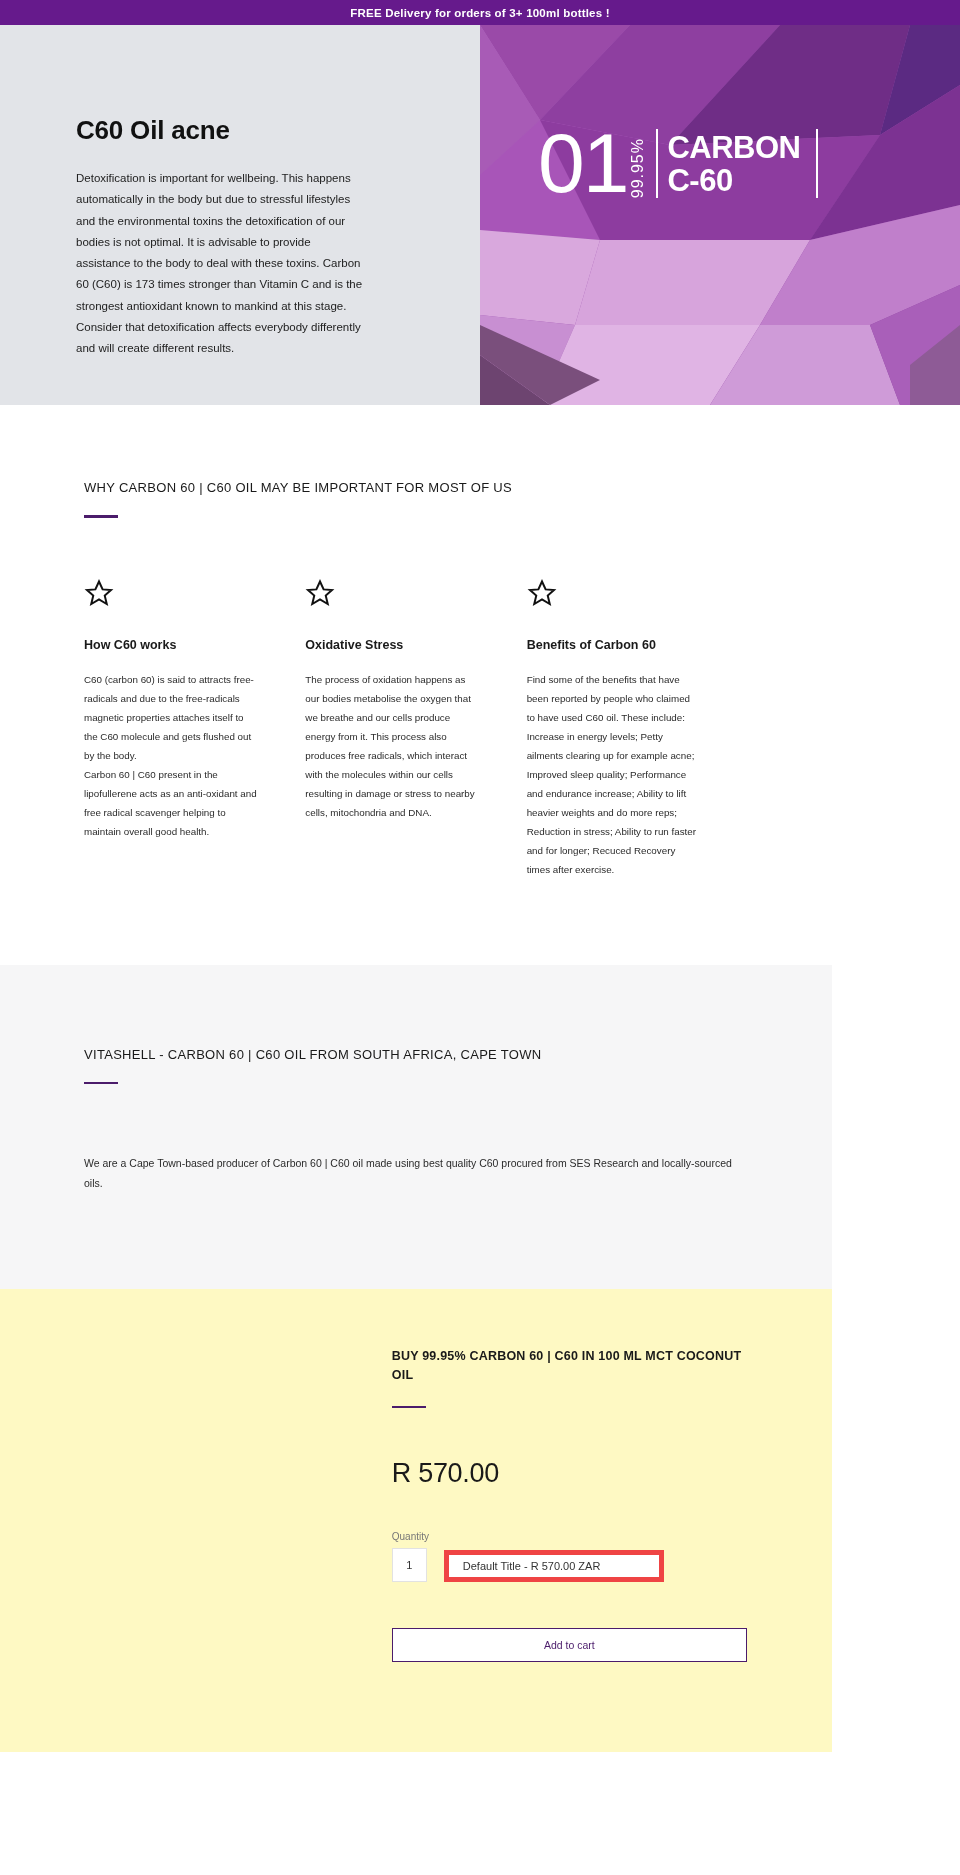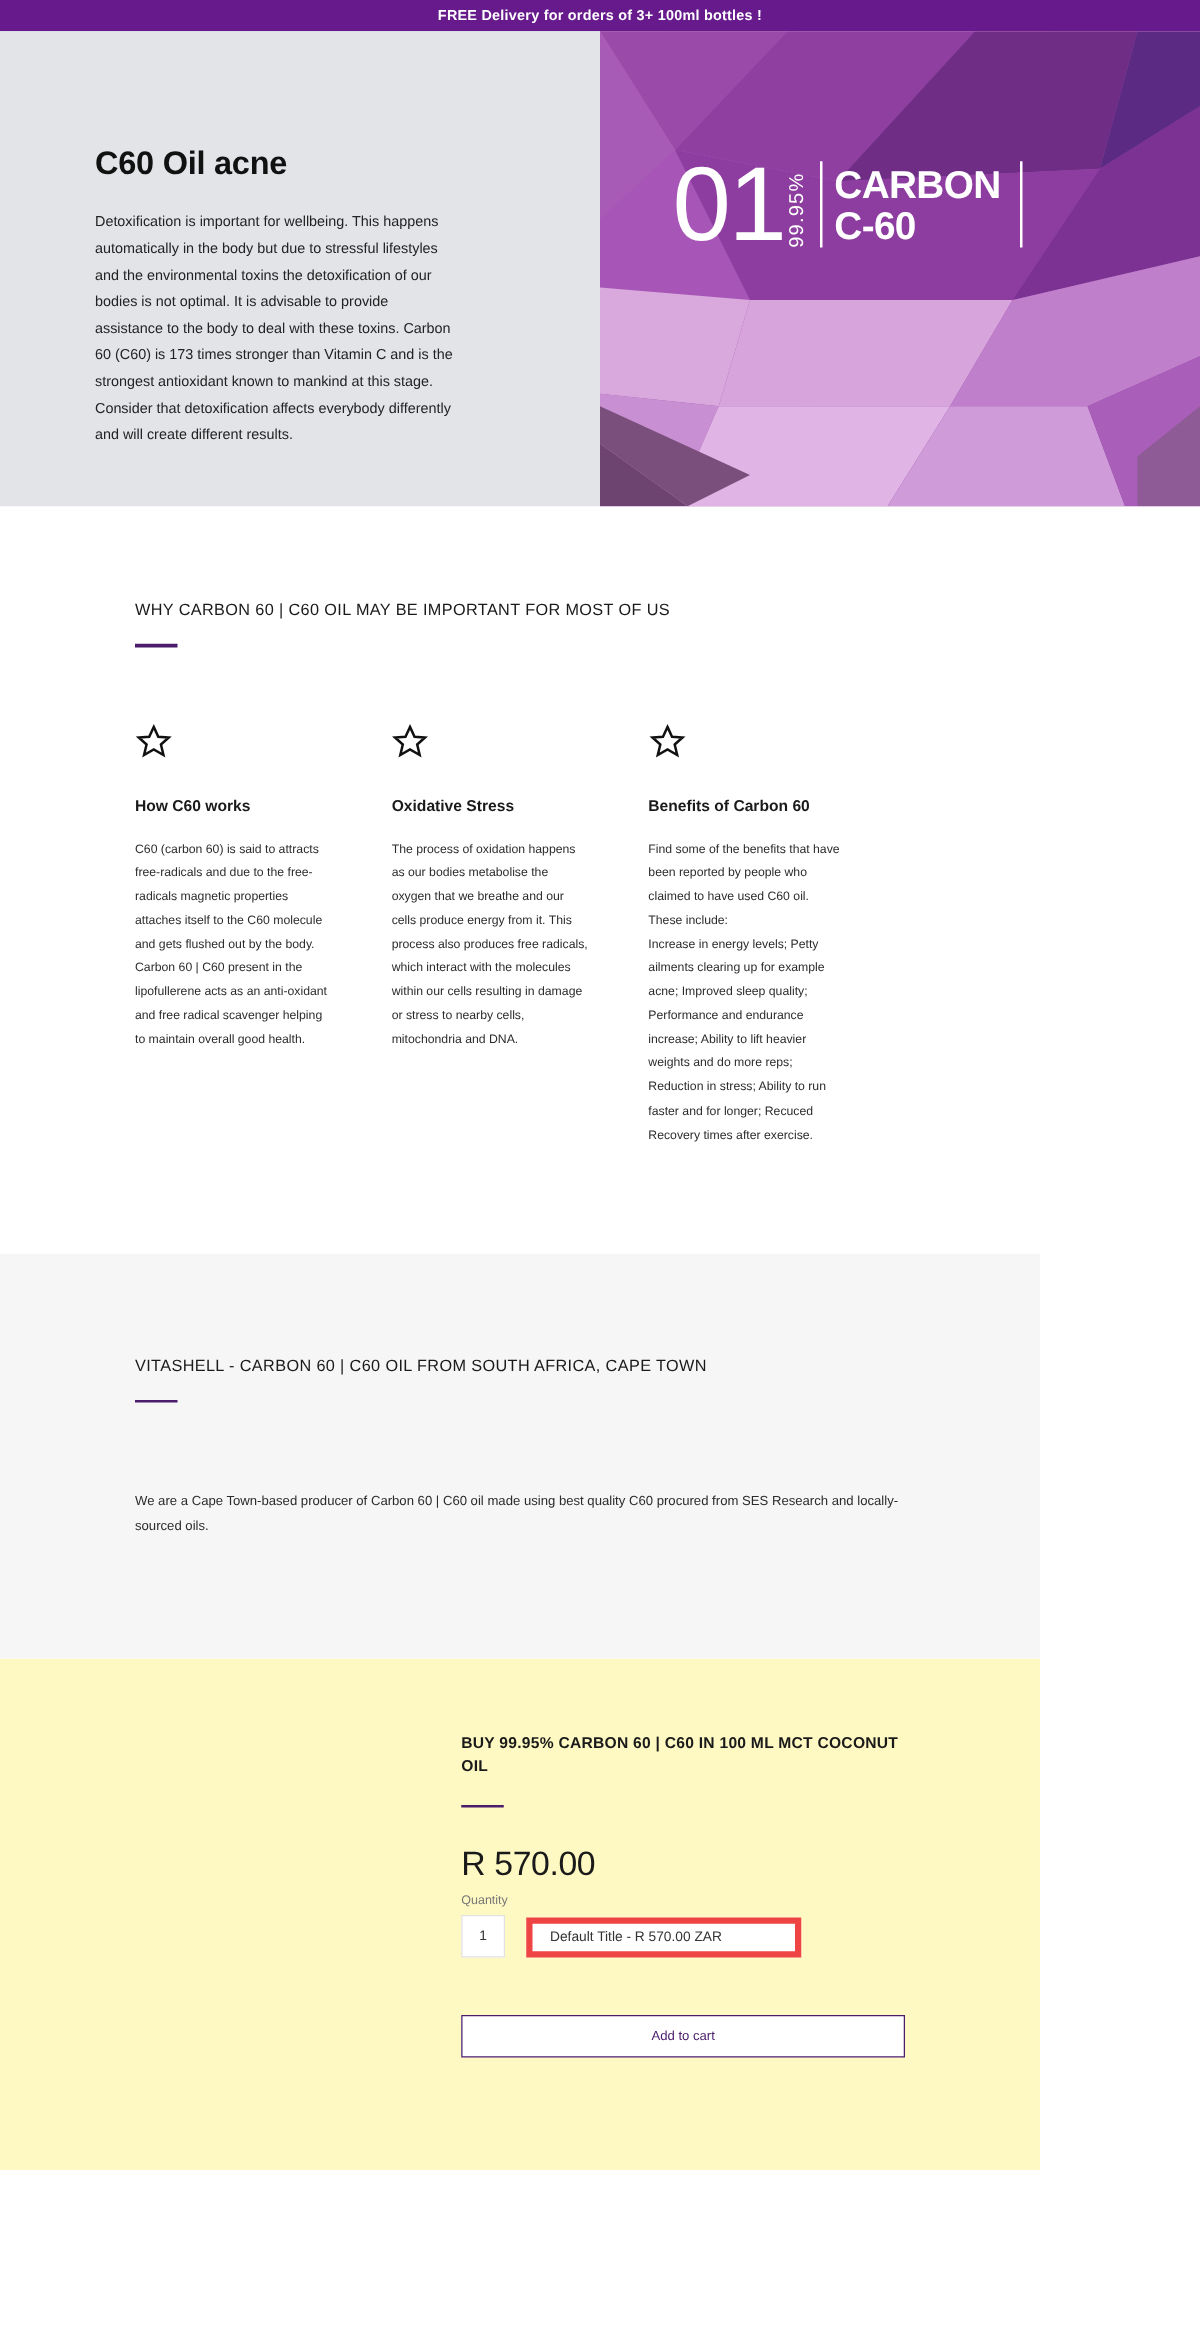--- a/index.html
+++ b/index.html
@@ -92,21 +92,21 @@
     font-weight:bold;
     line-height:1.08;
     letter-spacing:-.5px;
   }
   .badge-tail{
     width:2px;
     background:#fff;
     margin-left:15px;
   }
   
-  .section{width:832px;padding:0 108px;}
+  .section{width:832px;padding:0 84px;}
   .sect-head{
     font-size:13px;
     letter-spacing:.3px;
     color:#1a1a1a;
     font-weight:400;
   }
   .rule{
     width:34px;
     height:2.5px;
     background:#4b1c6b;
@@ -153,28 +153,28 @@
   .product-info{width:434px;}
   .prod-title{
     font-size:12.5px;
     line-height:1.55;
     letter-spacing:.2px;
     color:#1a1a1a;
   }
   .price{
     font-size:27px;
     font-weight:400;
-    margin-top:30px;
+    margin-top:50px;
     color:#1a1a1a;
     letter-spacing:-.3px;
   }
   .buy-row{
     display:flex;
     align-items:flex-start;
-    margin-top:8px;
+    margin-top:42px;
     gap:17px;
   }
   .qty-wrap{display:flex;flex-direction:column;width:35px;}
   .qty-label{
     font-size:10px;
     color:#777;
     margin-bottom:6px;
   }
   .qty-input{
     width:35px;

